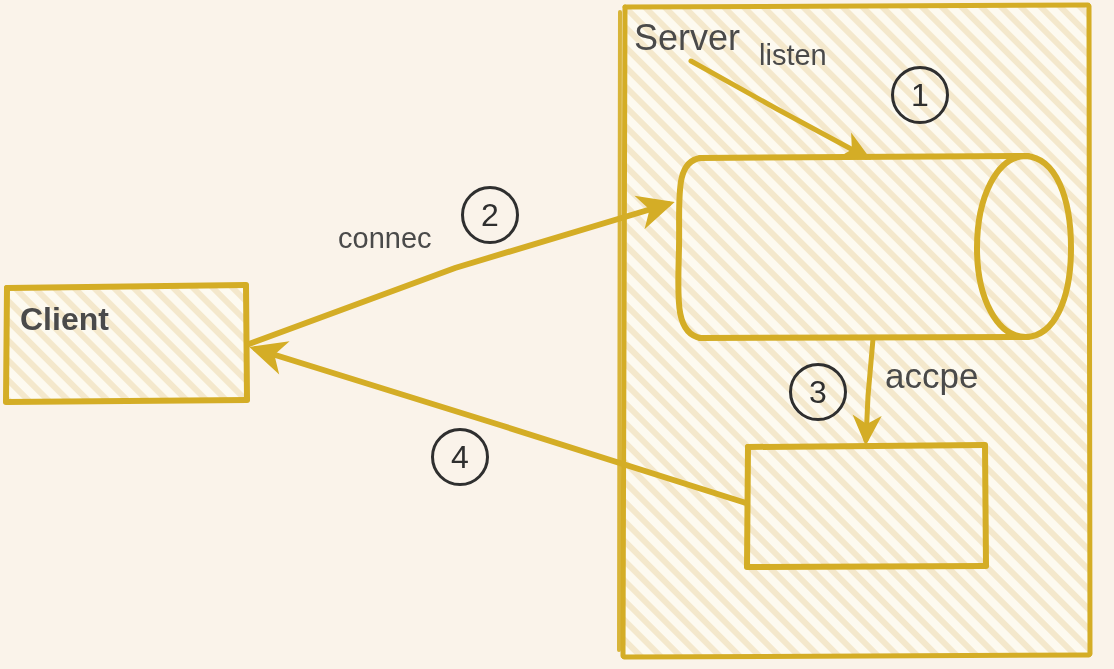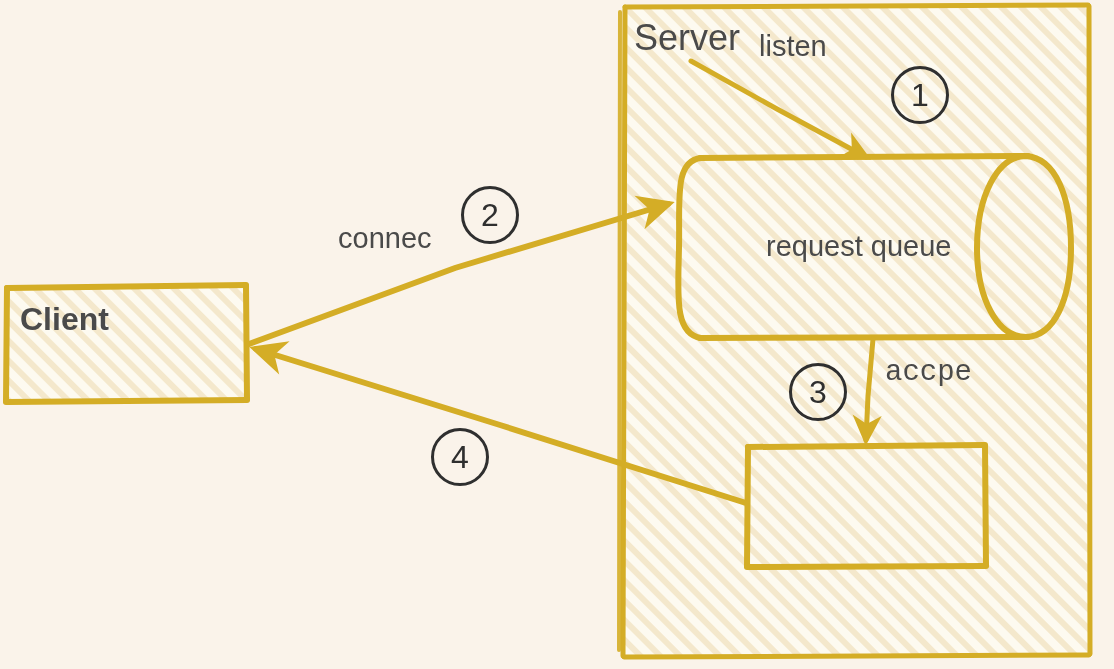--- a/index.html
+++ b/index.html
@@ -27,23 +27,23 @@
   }
   .label {
     position: absolute;
     color: #4a4a4a;
     font-family: "Liberation Sans", sans-serif;
     white-space: nowrap;
     line-height: 1;
     user-select: none;
   }
   .lbl-server   { left: 634px; top: 20px;  font-size: 36px; }
-  .lbl-listen   { left: 759px; top: 32px;  font-size: 29px; }
+  .lbl-listen   { left: 759px; top: 41px;  font-size: 29px; }
   .lbl-connec   { left: 338px; top: 224px; font-size: 29px; }
-  .lbl-accpe    { left: 885px; top: 358px; font-size: 29px; font-family: Liberation Mono, monospace; }
+  .lbl-accpe    { left: 885px; top: 358px; font-size: 35px; }
   .lbl-queue    { left: 766px; top: 232px; font-size: 29px; }
   .lbl-newsock  { left: 802px; top: 493px; font-size: 29px; }
   .lbl-client   { left: 20px;  top: 303px; font-size: 32px; font-weight: bold; }
   .badge {
     position: absolute;
     width: 52px;
     height: 52px;
     border: 3px solid #2f2f2f;
     border-radius: 50%;
     color: #2f2f2f;
@@ -118,21 +118,20 @@
 
     <path d="M 873 339 L 868 396 L 866 440" stroke="#d4ad26" stroke-width="5" fill="none" stroke-linecap="round" marker-end="url(#arrowGold)"></path>
 
     <path d="M 746 503 L 500 425 L 256 349" stroke="#d4ad26" stroke-width="6" fill="none" stroke-linecap="round" marker-end="url(#arrowGold)"></path>
   </svg>
 
   <div class="label lbl-server">Server</div>
   <div class="label lbl-listen">listen</div>
   <div class="label lbl-connec">connec</div>
   <div class="label lbl-accpe">accpe</div>
-  <div class="label lbl-queue">request queue</div>
   <div class="label lbl-client">Client</div>
 
   <div class="badge badge-1">1</div>
   <div class="badge badge-2">2</div>
   <div class="badge badge-3">3</div>
   <div class="badge badge-4">4</div>
 
 </div>
 
 </body></html>

